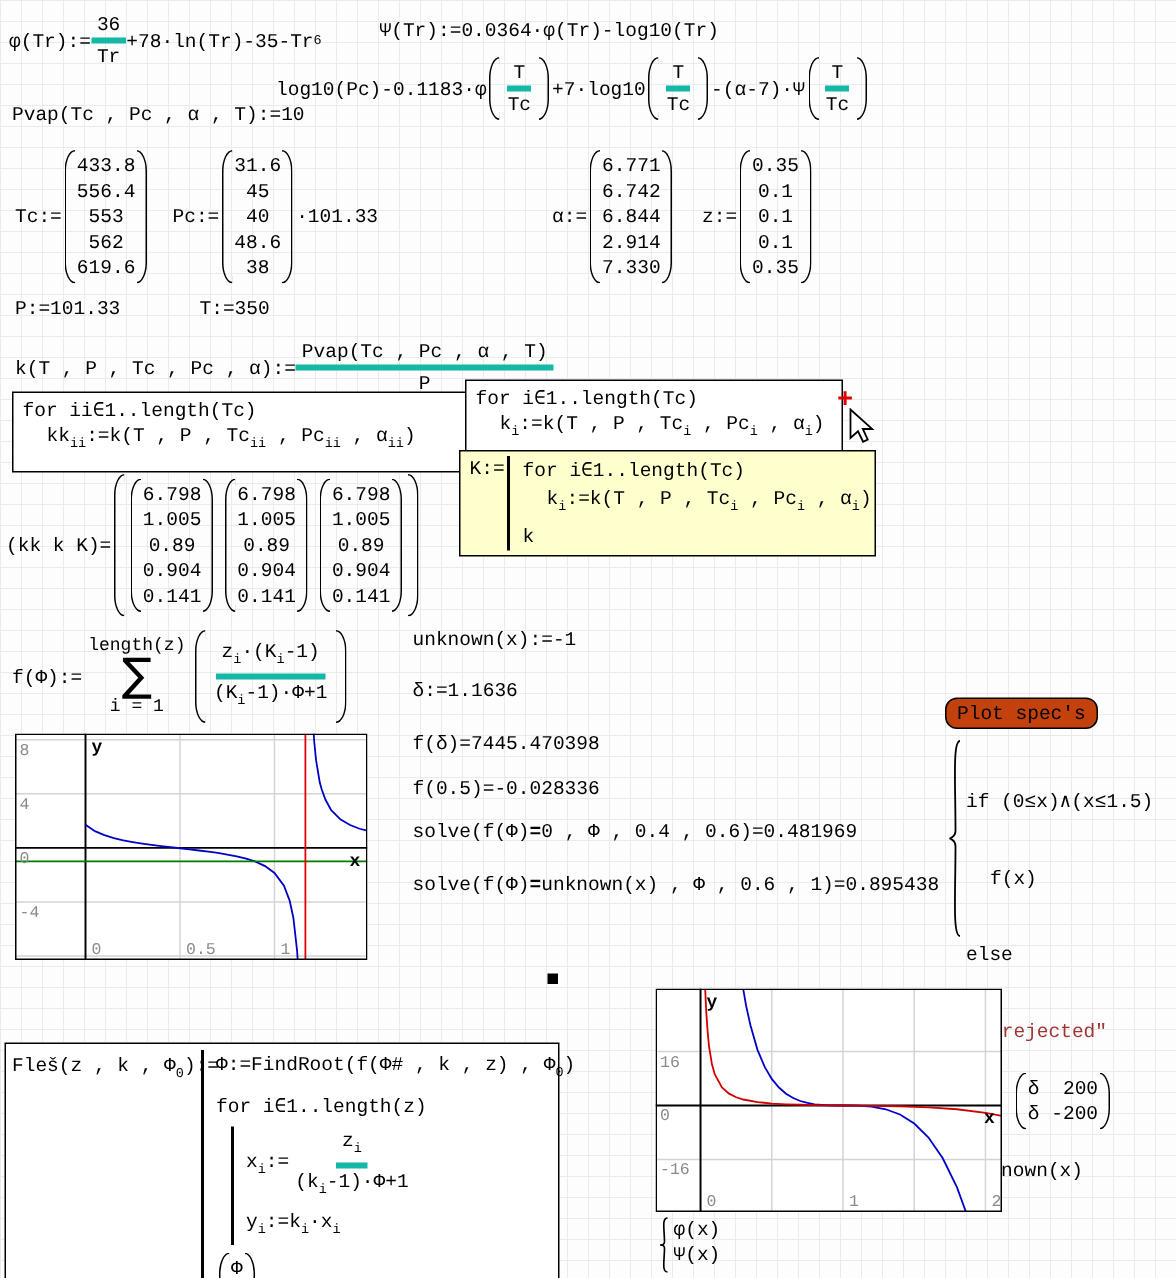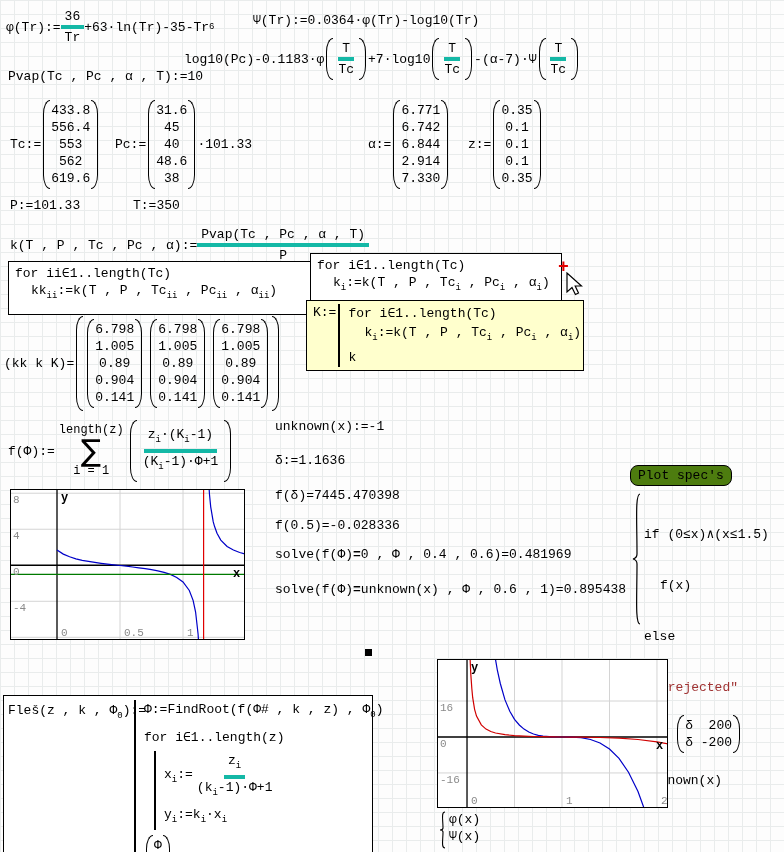--- a/index.html
+++ b/index.html
@@ -22,40 +22,40 @@
   .frac .fn{padding:0 4px;border-bottom:4px solid #14b8a6;text-align:center;}
   .frac .fd{padding:0 4px;text-align:center;}
   .vec{position:relative;display:inline-flex;flex-direction:column;align-items:center;padding:2px 8px;margin:0 2px;}
   .vec::before{content:"";position:absolute;left:0;top:0;bottom:0;width:6px;
     border:1px solid #000;border-right:none;border-radius:8px 0 0 8px / 16px 0 0 16px;}
   .vec::after{content:"";position:absolute;right:0;top:0;bottom:0;width:6px;
     border:1px solid #000;border-left:none;border-radius:0 8px 8px 0 / 0 16px 16px 0;}
   .vr{line-height:17px;white-space:pre;}
   .box{border:1px solid #000;background:#fff;}
   .yellowbox{border:1px solid #000;background:#ffffcd;}
-  .pill{border:1px solid #000;background:#4d7c0f;border-radius:8px;padding:1px 7px;}
+  .pill{border:1px solid #000;background:#c2410c;border-radius:8px;padding:1px 7px;}
   .prog{border-left:2px solid #000;padding:1px 0 1px 8px;display:flex;flex-direction:column;align-items:flex-start;gap:2px;}
   .sum{display:inline-flex;flex-direction:column;align-items:center;margin:0 4px;text-align:center;}
   .sum .su,.sum .sl{font-size:12px;line-height:13px;white-space:pre;}
   .sum .sig{font-size:30px;line-height:28px;font-family:"DejaVu Sans",sans-serif;}
   .indent{padding-left:16px;}
   svg.plot{position:absolute;}
   .ticktext{font-family:"Liberation Mono","DejaVu Sans Mono",monospace;}
   .handle{position:absolute;width:7px;height:7px;background:#000;}
 </style>
 </head>
 <body>
 
 <div class="abs row" style="left:6px;top:8px;">
   <span>φ(Tr):=</span>
   <span class="frac">
     <span class="fn">36</span>
     <span class="fd">Tr</span>
   </span>
-  <span>+63·ln(Tr)-35-Tr</span>
+  <span>+78·ln(Tr)-35-Tr</span>
   <sup>6</sup>
 </div>
 <div class="abs row" style="left:253px;top:12px;">
   <span>Ψ(Tr):=0.0364·φ(Tr)-log10(Tr)</span>
 </div>
 
 <div class="abs row" style="left:8px;top:68px;">
   <span>Pvap(Tc , Pc , α , T):=10</span>
 </div>
 <div class="abs row" style="left:184px;top:38px;">

